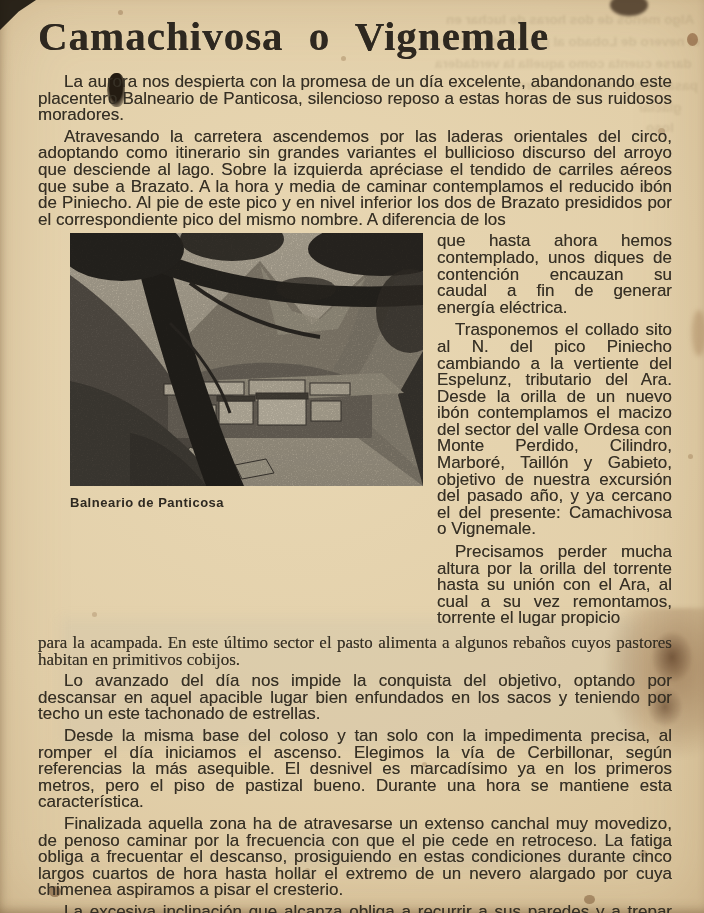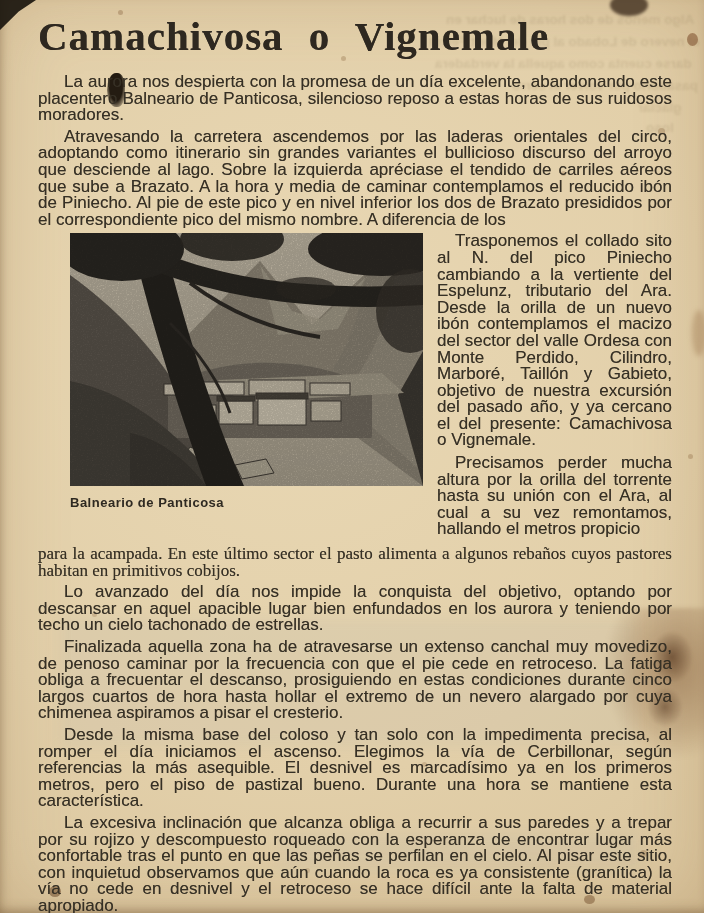--- a/index.html
+++ b/index.html
@@ -183,27 +183,28 @@
             <ellipse cx="312" cy="16" rx="74" ry="27" fill="#2a231a"></ellipse>
             <ellipse cx="340" cy="78" rx="34" ry="42" fill="#332b20" opacity=".8"></ellipse>
             <ellipse cx="236" cy="56" rx="30" ry="12" fill="#2b241a" opacity=".7"></ellipse>
           </g>
           <rect width="353" height="253" filter="url(#grain)" opacity=".3"></rect>
         </svg>
         <figcaption>Balneario de Panticosa</figcaption>
       </figure>
 
       <div class="side-col body-text">
+        <p>que hasta ahora hemos contemplado, unos diques de contención encauzan su caudal a fin de generar energía eléctrica.</p>
         <p class="indent">Trasponemos el collado sito al N. del pico Piniecho cambiando a la vertiente del Espelunz, tributario del Ara. Desde la orilla de un nuevo ibón contemplamos el macizo del sector del valle Ordesa con Monte Perdido, Cilindro, Marboré, Taillón y Gabieto, objetivo de nuestra excursión del pasado año, y ya cercano el del presente: Camachivosa o Vignemale.</p>
-        <p class="indent">Precisamos perder mucha altura por la orilla del torrente hasta su unión con el Ara, al cual a su vez remontamos, hallando el metros propicio</p>
+        <p class="indent">Precisamos perder mucha altura por la orilla del torrente hasta su unión con el Ara, al cual a su vez remontamos, torrente el lugar propicio</p>
       </div>
     </div>
 
     <div class="body-text after">
       <p>para la acampada. En este último sector el pasto alimenta a algunos rebaños cuyos pastores habitan en primitivos cobijos.</p>
-      <p class="indent">Lo avanzado del día nos impide la conquista del objetivo, optando por descansar en aquel apacible lugar bien enfundados en los aurora y teniendo por techo un cielo tachonado de estrellas.</p>
+      <p class="indent">Lo avanzado del día nos impide la conquista del objetivo, optando por descansar en aquel apacible lugar bien enfundados en los sacos y teniendo por techo un este tachonado de estrellas.</p>
+      <p class="indent">Desde la misma base del coloso y tan solo con la impedimenta precisa, al romper el día iniciamos el ascenso. Elegimos la vía de Cerbillonar, según referencias la más asequible. El desnivel es marcadísimo ya en los primeros metros, pero el piso de pastizal bueno. Durante una hora se mantiene esta característica.</p>
       <p class="indent">Finalizada aquella zona ha de atravesarse un extenso canchal muy movedizo, de penoso caminar por la frecuencia con que el pie cede en retroceso. La fatiga obliga a frecuentar el descanso, prosiguiendo en estas condiciones durante cinco largos cuartos de hora hasta hollar el extremo de un nevero alargado por cuya chimenea aspiramos a pisar el cresterio.</p>
-      <p class="indent">Desde la misma base del coloso y tan solo con la impedimenta precisa, al romper el día iniciamos el ascenso. Elegimos la vía de Cerbillonar, según referencias la más asequible. El desnivel es marcadísimo ya en los primeros metros, pero el piso de pastizal bueno. Durante una hora se mantiene esta característica.</p>
       <p class="indent">La excesiva inclinación que alcanza obliga a recurrir a sus paredes y a trepar por su rojizo y descompuesto roqueado con la esperanza de encontrar lugar más confortable tras el punto en que las peñas se perfilan en el cielo. Al pisar este sitio, con inquietud observamos que aún cuando la roca es ya consistente (granítica) la vía no cede en desnivel y el retroceso se hace difícil ante la falta de material apropiado.</p>
     </div>
 
   </div>
 </div>
 
 </body></html>

